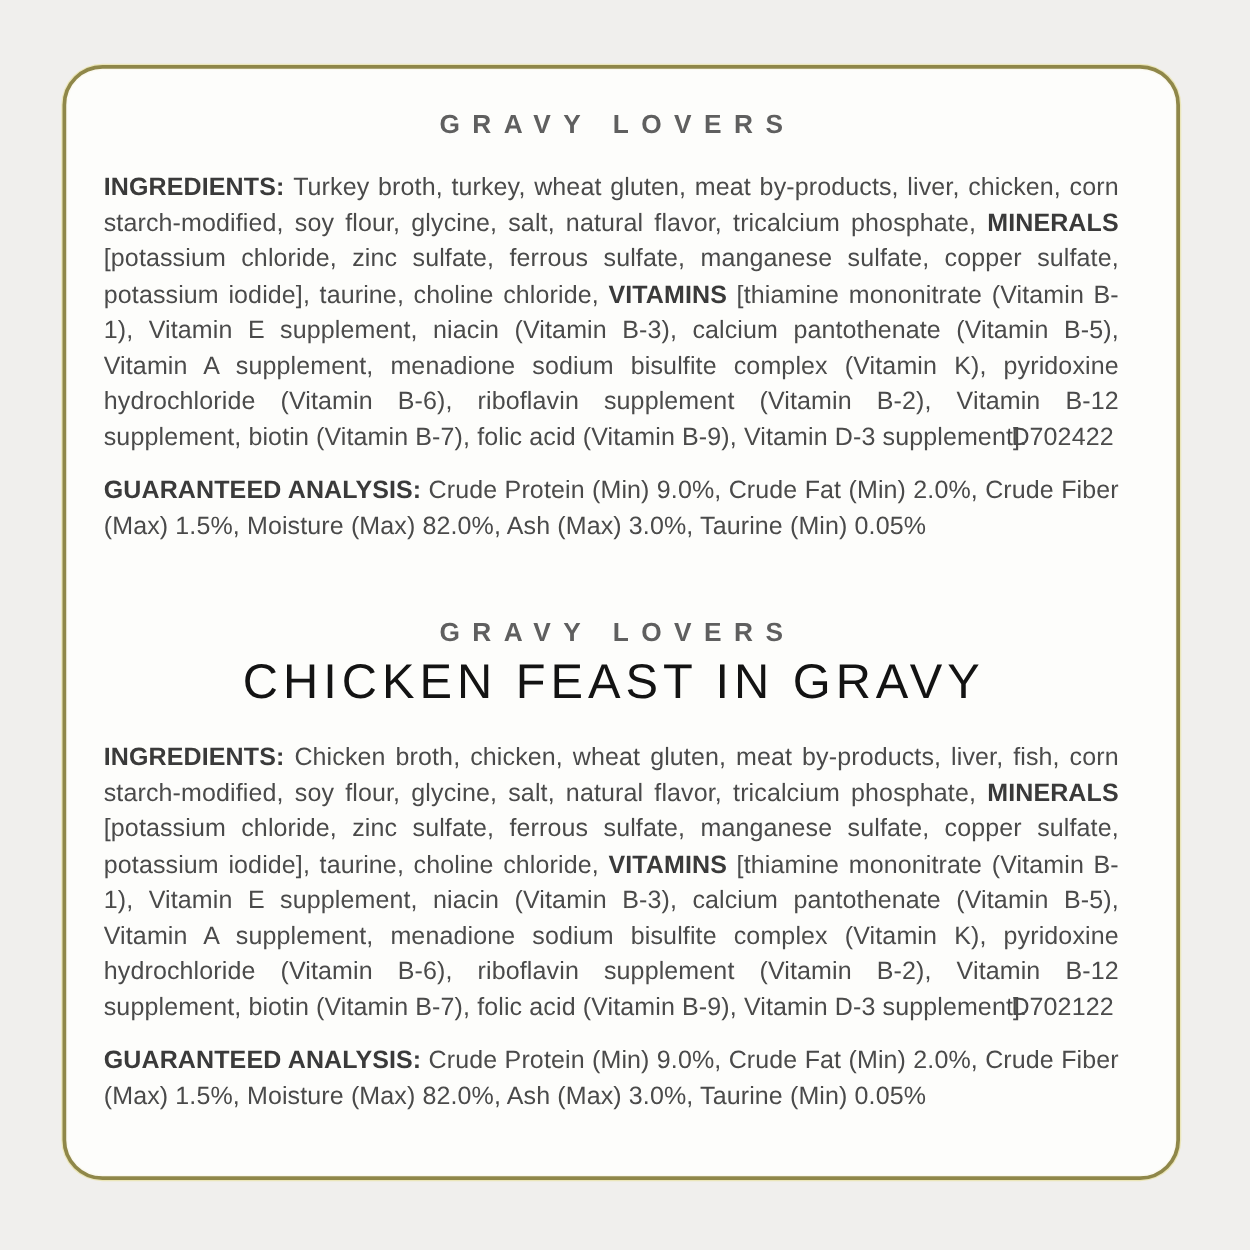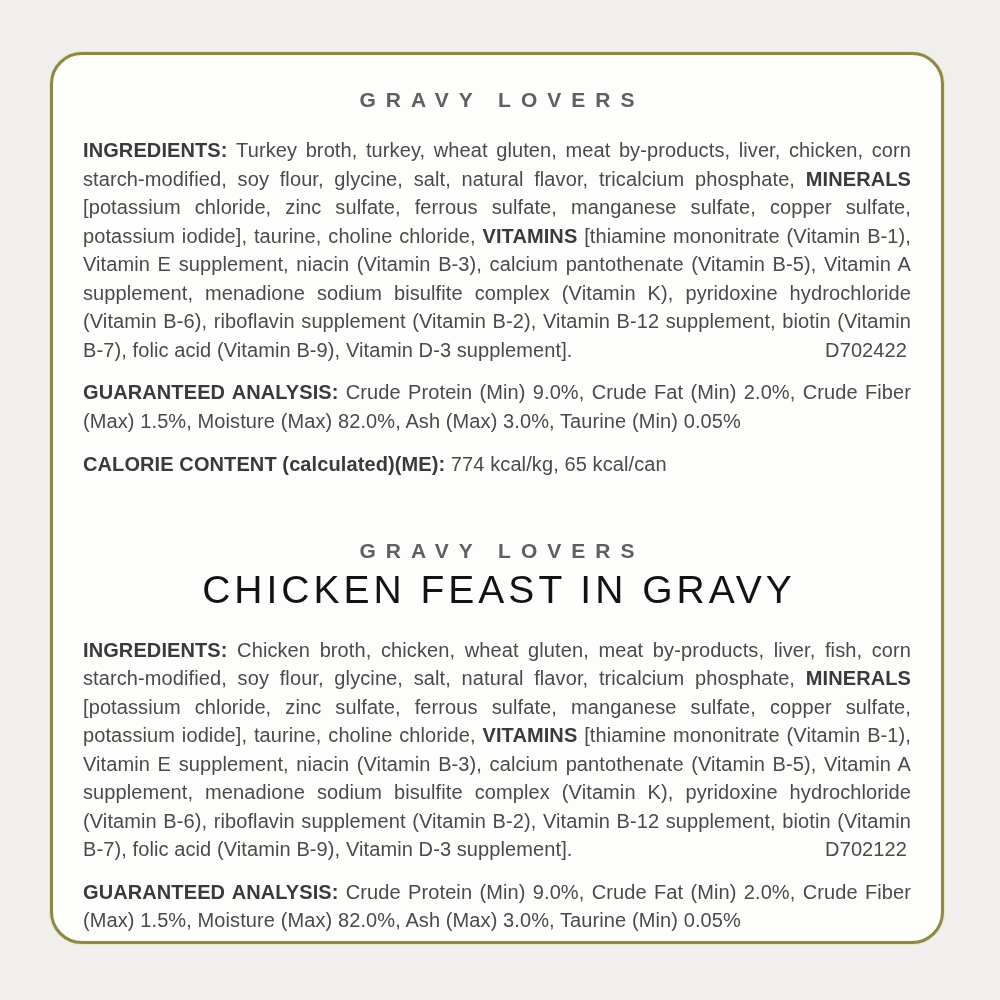--- a/index.html
+++ b/index.html
@@ -23,21 +23,21 @@
     position: absolute;
     left: 50px;
     top: 52px;
     width: 894px;
     height: 892px;
     box-sizing: border-box;
     background: #fdfdfb;
     border: 3px solid #8f8749;
     border-radius: 32px;
     box-shadow: 0 0 0 1px rgba(234,228,178,0.9), inset 0 0 0 1px rgba(250,248,235,0.8);
-    padding: 33px 30px 0 30px;
+    padding: 33px 46px 0 30px;
     overflow: hidden;
   }
   .section { }
   .section + .section { margin-top: 60px; }
   .brand {
     text-align: center;
     font-size: 21px;
     font-weight: bold;
     letter-spacing: 10px;
     color: #5f5f5f;
@@ -84,23 +84,20 @@
 
     <p class="para ingredients">
       <span><span class="b">INGREDIENTS: </span><span>Turkey broth, turkey, wheat gluten, meat by-products, liver, chicken, corn starch-modified, soy flour, glycine, salt, natural flavor, tricalcium phosphate, </span><span class="b">MINERALS</span><span> [potassium chloride, zinc sulfate, ferrous sulfate, manganese sulfate, copper sulfate, potassium iodide], taurine, choline chloride, </span><span class="b">VITAMINS</span><span> [thiamine mononitrate (Vitamin B-1), Vitamin E supplement, niacin (Vitamin B-3), calcium pantothenate (Vitamin B-5), Vitamin A supplement, menadione sodium bisulfite complex (Vitamin K), pyridoxine hydrochloride (Vitamin B-6), riboflavin supplement (Vitamin B-2), Vitamin B-12 supplement, biotin (Vitamin B-7), folic acid (Vitamin B-9), Vitamin D-3 supplement].</span></span>
       <span class="code">D702422</span>
     </p>
 
     <p class="para ga">
       <span class="label-b">GUARANTEED ANALYSIS:</span><span> Crude Protein (Min) 9.0%, Crude Fat (Min) 2.0%, Crude Fiber (Max) 1.5%, Moisture (Max) 82.0%, Ash (Max) 3.0%, Taurine (Min) 0.05%</span>
     </p>
 
-    <p class="para cal">
-      <span class="label-b">CALORIE CONTENT (calculated)(ME):</span><span> 774 kcal/kg, 65 kcal/can</span>
-    </p>
   </div>
 
   <div class="section">
     <div class="brand">GRAVY LOVERS</div>
     <div class="title">CHICKEN FEAST IN GRAVY</div>
 
     <p class="para ingredients">
       <span><span class="b">INGREDIENTS: </span><span>Chicken broth, chicken, wheat gluten, meat by-products, liver, fish, corn starch-modified, soy flour, glycine, salt, natural flavor, tricalcium phosphate, </span><span class="b">MINERALS</span><span> [potassium chloride, zinc sulfate, ferrous sulfate, manganese sulfate, copper sulfate, potassium iodide], taurine, choline chloride, </span><span class="b">VITAMINS</span><span> [thiamine mononitrate (Vitamin B-1), Vitamin E supplement, niacin (Vitamin B-3), calcium pantothenate (Vitamin B-5), Vitamin A supplement, menadione sodium bisulfite complex (Vitamin K), pyridoxine hydrochloride (Vitamin B-6), riboflavin supplement (Vitamin B-2), Vitamin B-12 supplement, biotin (Vitamin B-7), folic acid (Vitamin B-9), Vitamin D-3 supplement].</span></span>
       <span class="code">D702122</span>
     </p>

